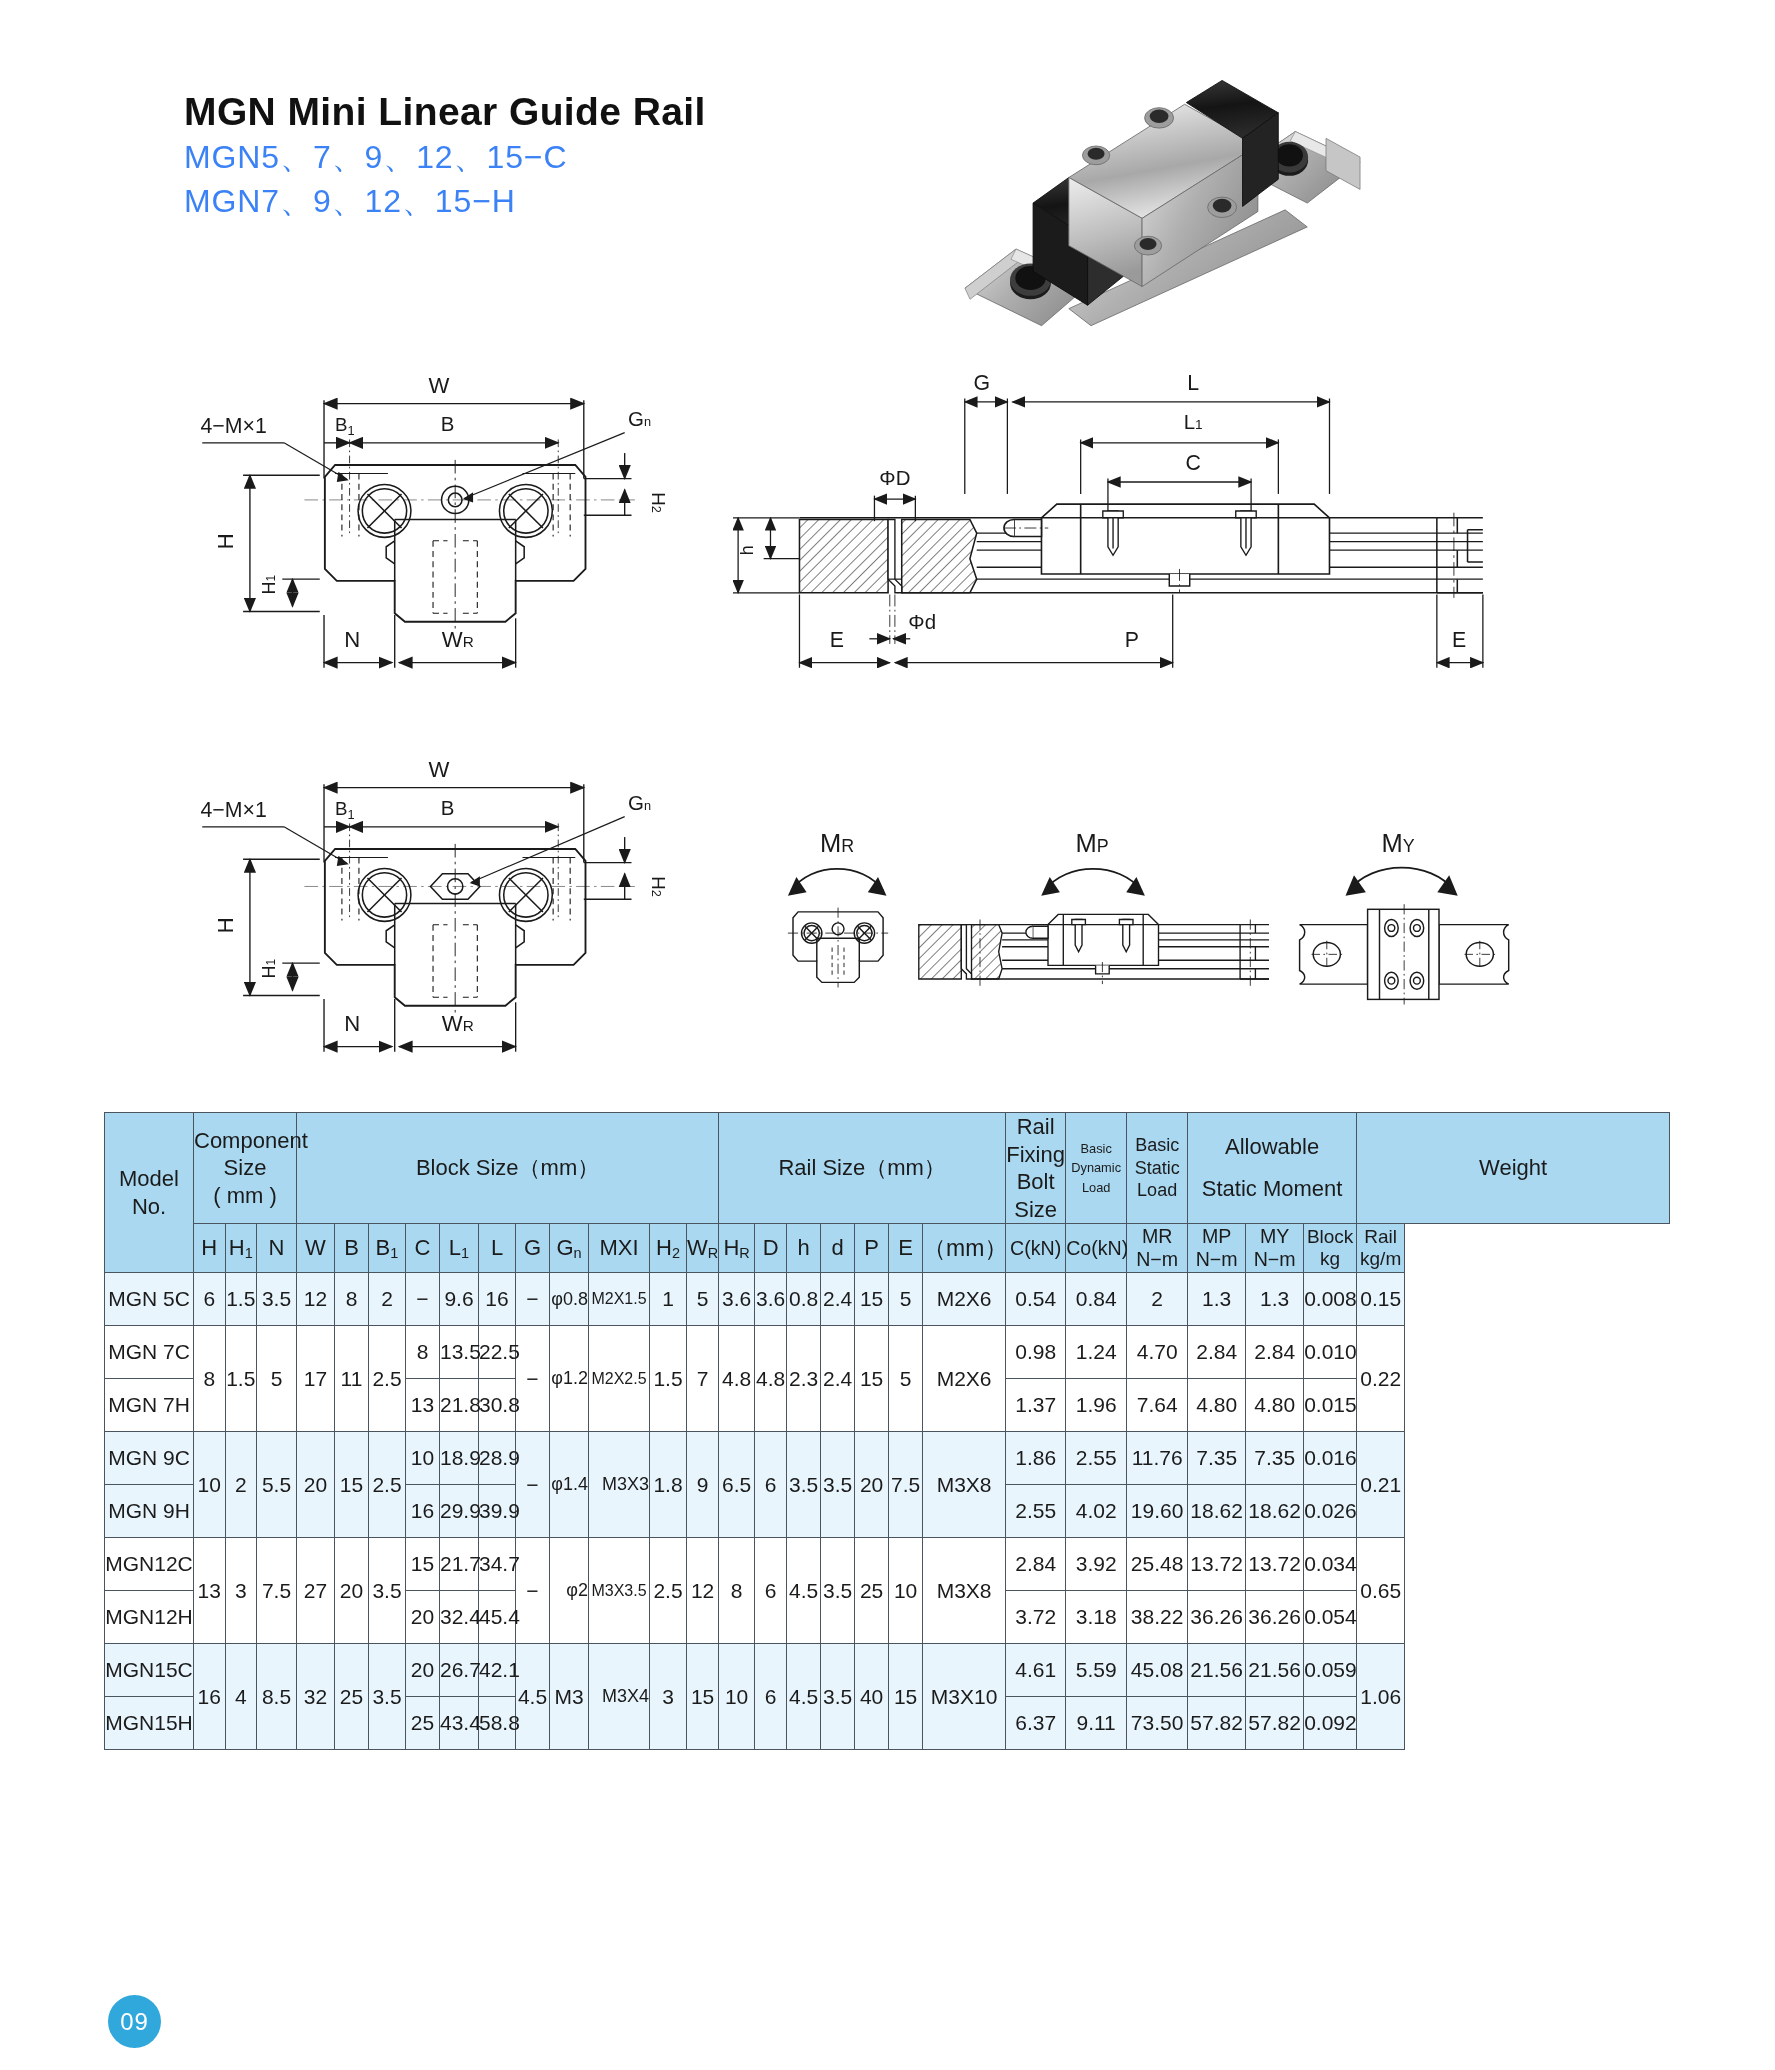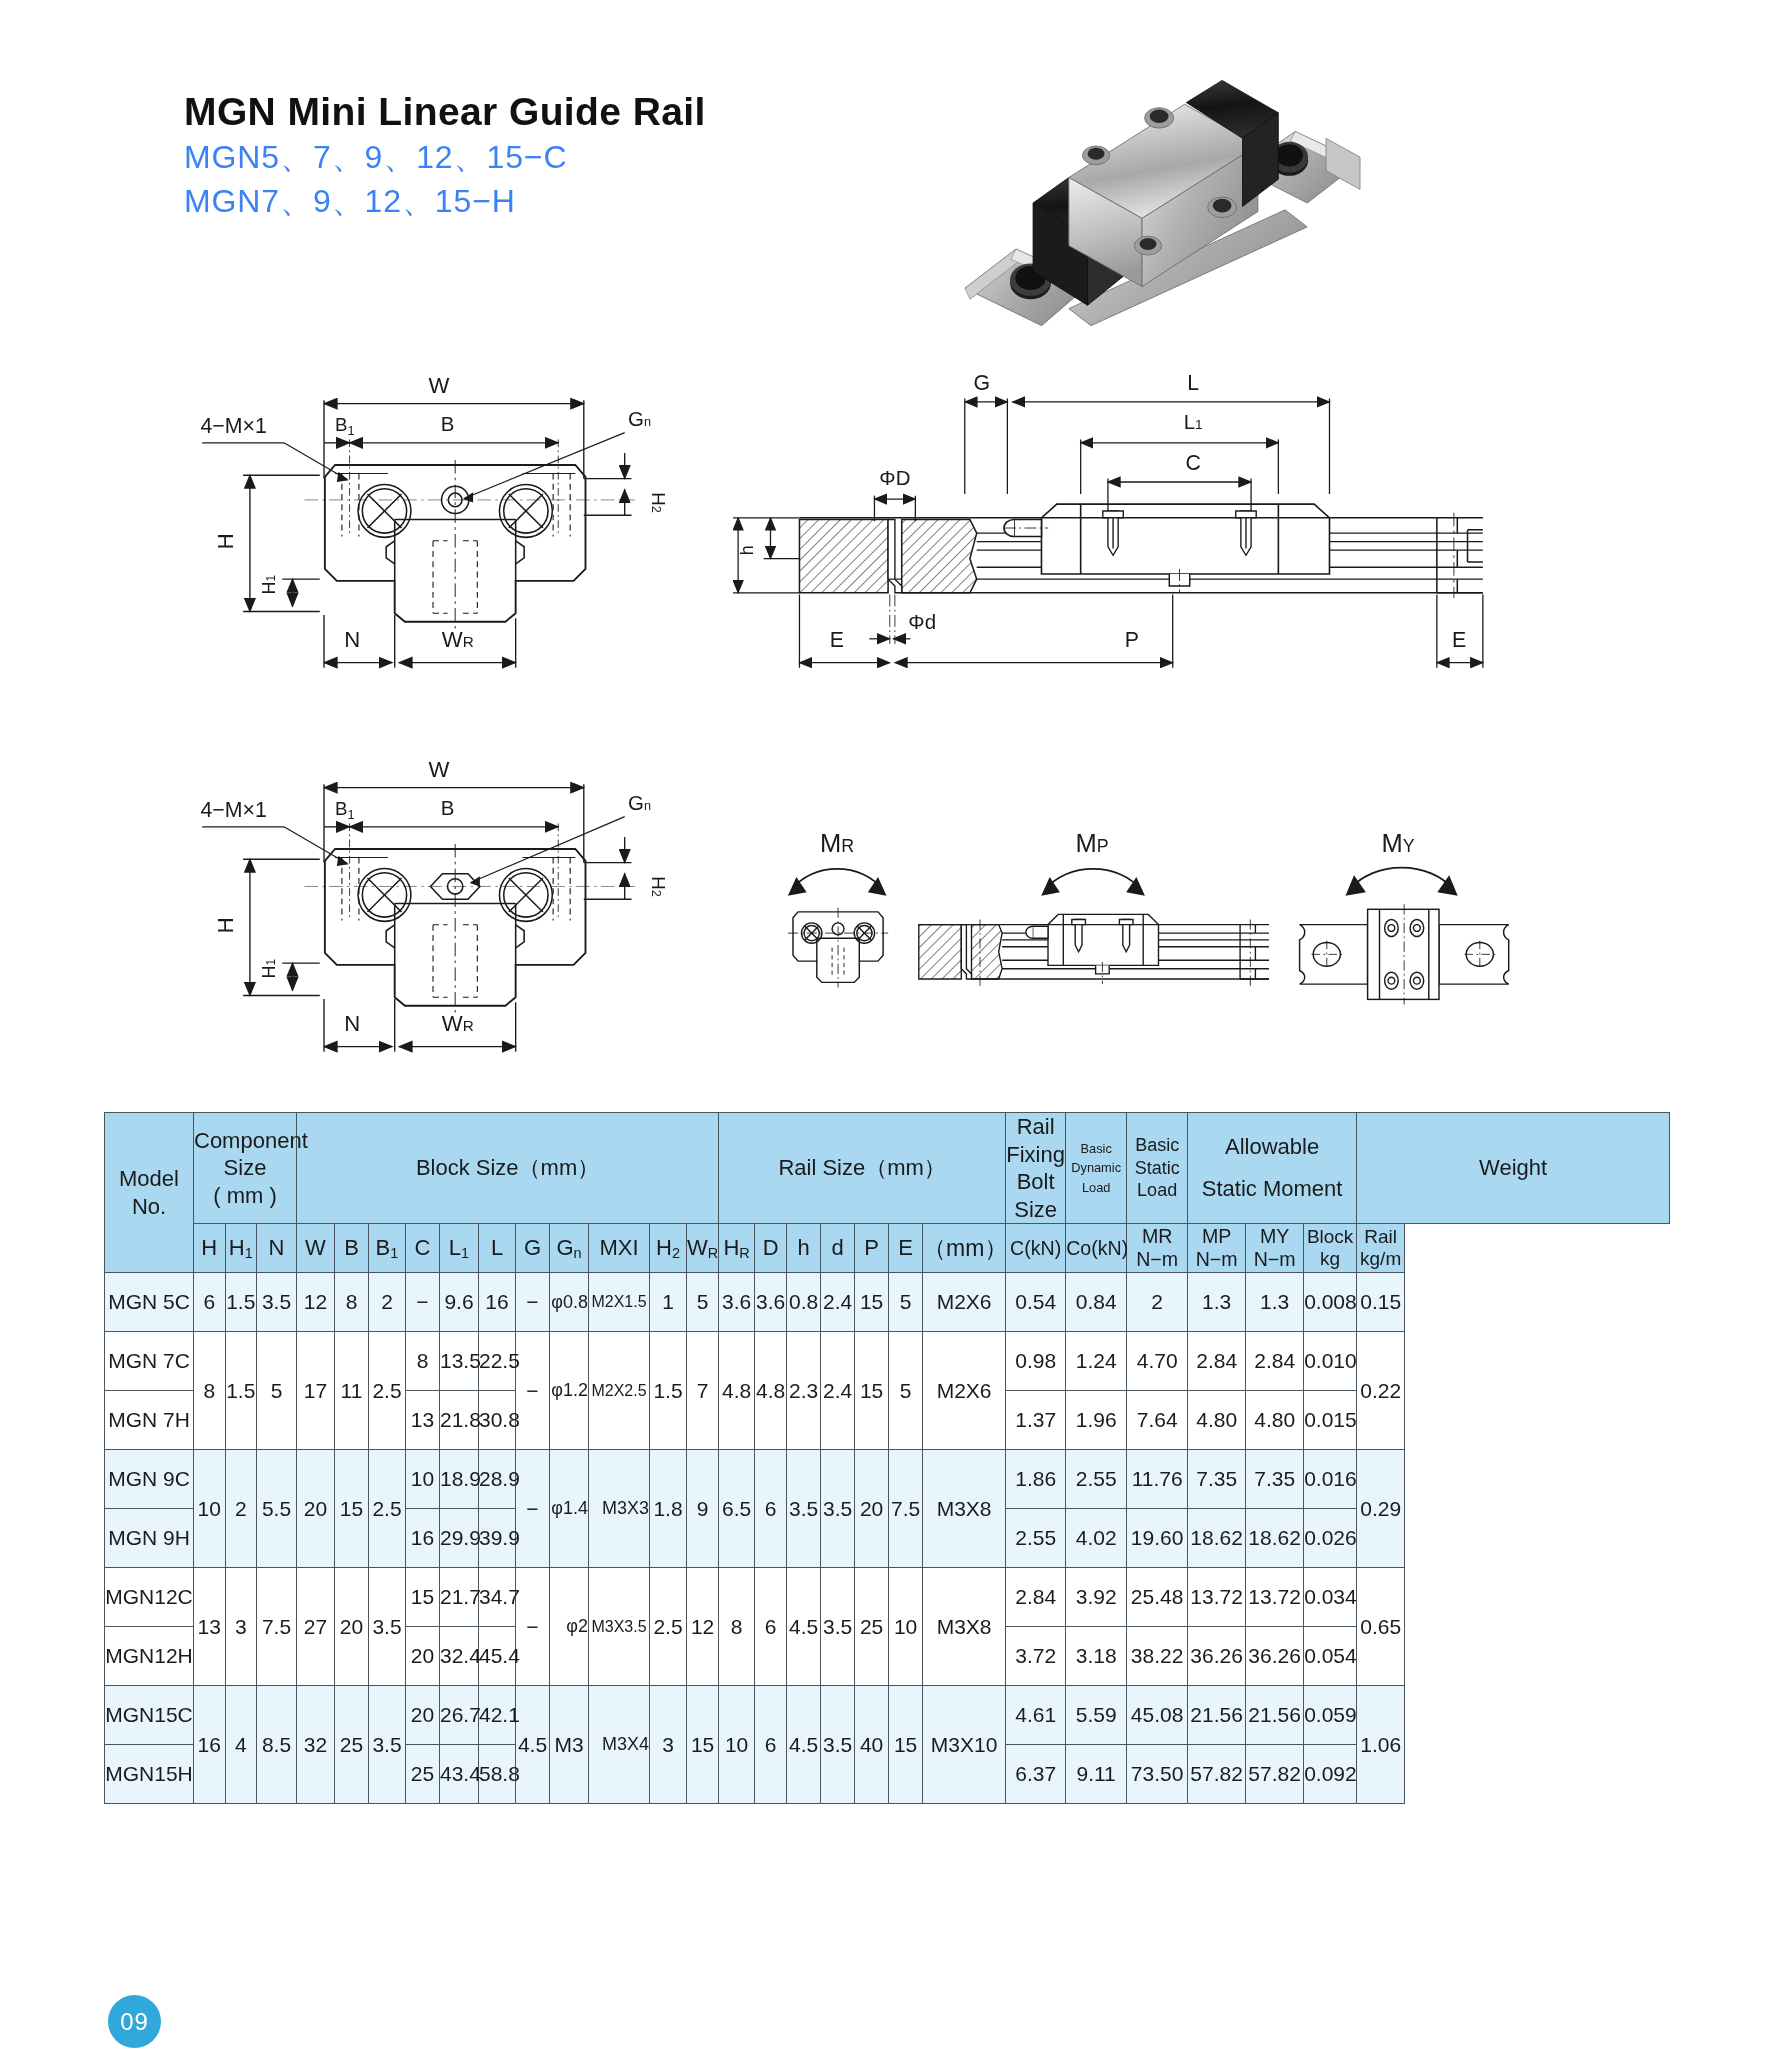--- a/index.html
+++ b/index.html
@@ -39,21 +39,21 @@
   th.grp{font-size:23px;margin-left:33px;}
   th.grp-small{font-size:16px;line-height:1.35;}
   th.sym{font-size:23px;height:48px;background:#a9d8f0;}
   th.sym sub{font-size:14.5px;vertical-align:baseline;position:relative;top:2.6px;}
   tr.band-a td{background:#e8f5fd;}
   tr.band-b td{background:#ffffff;}
   td.model{font-size:21px;text-align:left;padding-left:8.5px;white-space:nowrap;}
   td.val{font-size:21px;}
   td.val.sm{font-size:18px;text-align:right;}
   td.val.xs{font-size:16px;}
-  .rowH{height:59px;}
+  .rowH{height:53px;}
 
   
   #page-badge{
     position:absolute;left:108px;top:1995px;
     width:53px;height:53px;border-radius:50%;
     background:#30a8dc;color:#ffffff;
     display:flex;align-items:center;justify-content:center;
     font-size:24px;letter-spacing:0.9px;
   }
 </style>
@@ -756,21 +756,21 @@
       <td class="val" rowspan="2">3.5</td>
       <td class="val" rowspan="2">20</td>
       <td class="val" rowspan="2">7.5</td>
       <td class="val" rowspan="2">M3X8</td>
       <td class="val">1.86</td>
       <td class="val">2.55</td>
       <td class="val">11.76</td>
       <td class="val">7.35</td>
       <td class="val">7.35</td>
       <td class="val">0.016</td>
-      <td class="val" rowspan="2">0.29</td>
+      <td class="val" rowspan="2">0.21</td>
     </tr>
 
     <tr class="band-a rowH">
       <td class="model">MGN 9H</td>
       <td class="val">16</td>
       <td class="val">29.9</td>
       <td class="val">39.9</td>
       <td class="val">2.55</td>
       <td class="val">4.02</td>
       <td class="val">19.60</td>

